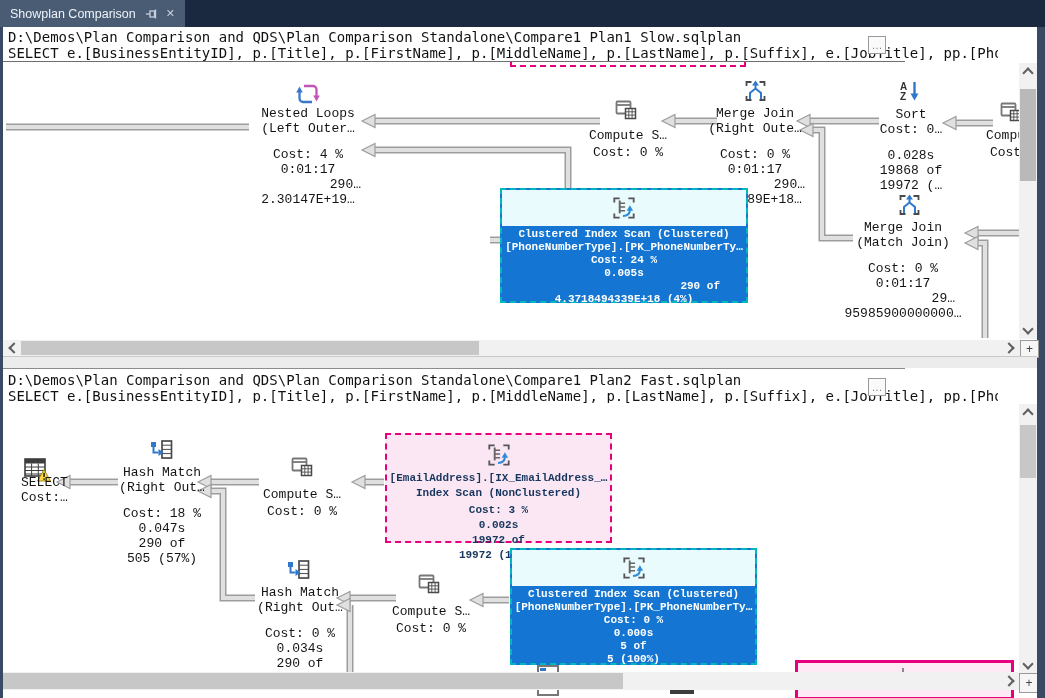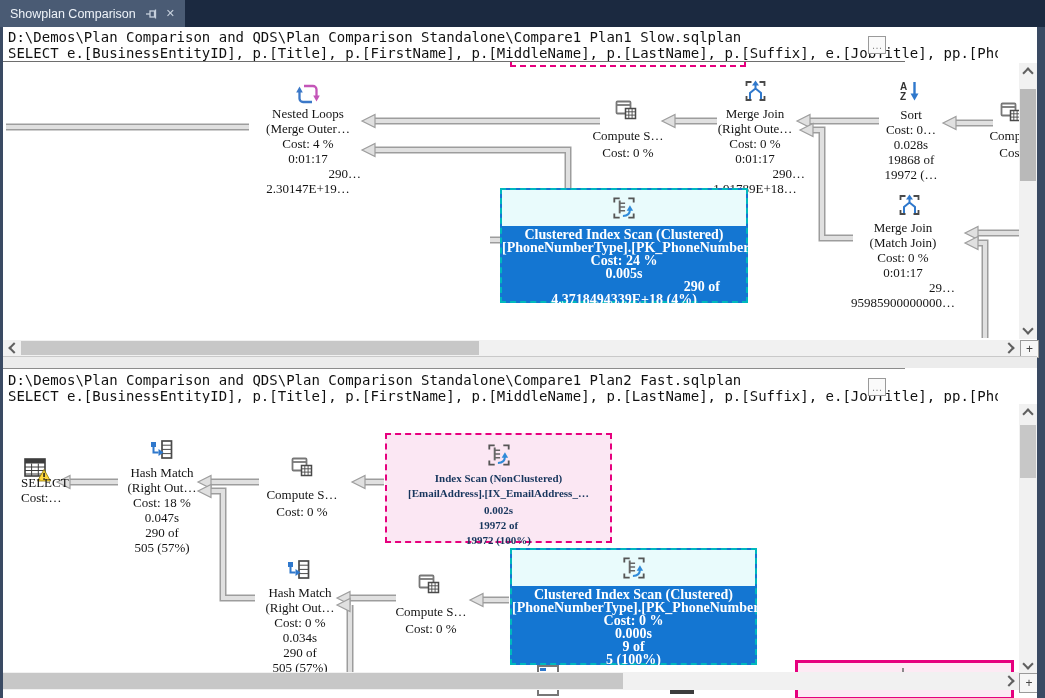--- a/index.html
+++ b/index.html
@@ -22,31 +22,31 @@
          line-height:16px;color:#111;white-space:pre;width:990px;overflow:hidden;}
   .more{position:absolute;right:19px;top:9px;width:18px;height:18px;border:1px solid #9a9a9a;
         background:#fafafa;color:#888;font-size:11px;line-height:14px;text-align:center;padding:0;}
   .canvas{position:absolute;left:0;width:1034px;background:#fff;overflow:hidden;}
   .wires{position:absolute;left:0;top:0;}
   .wo{stroke:#9d9d9d;stroke-width:7;fill:none;}
   .wi{stroke:#e0e0e0;stroke-width:4;fill:none;}
   .ah{fill:#e0e0e0;stroke:#9d9d9d;stroke-width:1.2;}
   
   .ni{position:absolute;}
-  [data-lines]{font-family:Liberation Serif, serif;white-space:pre;}
+  [data-lines]{font-family:Liberation Mono, monospace;white-space:pre;}
   .floatlines{position:absolute;font-size:13px;color:#141414;}
   .ln{line-height:15px;}
   .la-c{text-align:center;}
   .la-r{text-align:right;padding-right:8px;}
   .la-l{text-align:left;}
-  .gap3 .ln:nth-child(3){margin-top:0;}
+  .gap3 .ln:nth-child(3){margin-top:11px;}
   .gap2 .ln:nth-child(2){margin-top:2px;}
   .scanbox{position:absolute;border:2px dashed #00b9bd;background:#1476d2;box-sizing:border-box;}
   .scantop{height:36px;background:#e9fbfc;display:flex;align-items:center;justify-content:center;}
-  .scanbody{padding-top:2px;font-size:14px;font-weight:bold;color:#fff;}
+  .scanbody{padding-top:2px;font-size:11px;font-weight:bold;color:#fff;}
   .scanbody .ln{line-height:13px;}
   .scanbody .la-r{padding-right:26px;}
   .pinkbox{position:absolute;border:2px dashed #e6007e;background:#fbe7f3;box-sizing:border-box;}
   .pinktop{height:33px;display:flex;align-items:center;justify-content:center;padding-top:3px;}
   .pinkbody{font-size:11px;font-weight:bold;color:#17365d;}
   .pinkbody .ln{line-height:15px;}
   .pinkbody .ln:nth-child(3){margin-top:2px;}
   .pinksolid{position:absolute;border:3px solid #e6007e;background:#fdeaf4;box-sizing:border-box;}
   .pinkpartial{position:absolute;border:2px dashed #e6007e;border-top:none;box-sizing:border-box;}
   
@@ -177,21 +177,21 @@
           <path class="wi" d="M982 276 V181 H975"></path>
           <path class="ah" d="M962 181 L975 174.5 L975 187.5 Z"></path>
       </svg>
 
       <div class="pinkpartial" style="left:507px;top:0;width:236px;height:5px"></div>
 
       <div>
         <svg class="ni" style="left:293px;top:20px" width="24" height="24">
             <use href="#i-nl"></use>
           </svg>
-        <div class="floatlines gap3" style="left:244px;top:44px;width:122px" data-lines="plan1.nodes.0.lines"><div class="ln la-c">Nested Loops</div><div class="ln la-c">(Merge Outer…</div><div class="ln la-c">Cost: 4 %</div><div class="ln la-c">0:01:17</div><div class="ln la-r">290…</div><div class="ln la-c">2.30147E+19…</div></div>
+        <div class="floatlines gap3" style="left:244px;top:44px;width:122px" data-lines="plan1.nodes.0.lines"><div class="ln la-c">Nested Loops</div><div class="ln la-c">(Left Outer…</div><div class="ln la-c">Cost: 4 %</div><div class="ln la-c">0:01:17</div><div class="ln la-r">290…</div><div class="ln la-c">2.30147E+19…</div></div>
       </div>
       <div>
         <svg class="ni" style="left:611px;top:36px" width="24" height="24">
             <use href="#i-cs"></use>
           </svg>
         <div class="floatlines gap2" style="left:567px;top:66px;width:116px" data-lines="plan1.nodes.1.lines"><div class="ln la-c">Compute S…</div><div class="ln la-c">Cost: 0 %</div></div>
       </div>
       <div>
         <svg class="ni" style="left:740px;top:17px" width="25" height="24">
             <use href="#i-mj"></use>
@@ -302,41 +302,41 @@
             <use href="#i-cs"></use>
           </svg>
         <div class="floatlines gap2" style="left:241px;top:84px;width:116px" data-lines="plan2.nodes.2.lines"><div class="ln la-c">Compute S…</div><div class="ln la-c">Cost: 0 %</div></div>
       </div>
       <div class="pinkbox" style="left:382px;top:30px;width:227px;height:110px">
         <div class="pinktop">
           <svg width="28" height="26">
               <use href="#i-scan"></use>
             </svg>
         </div>
-        <div class="pinkbody" data-lines="plan2.nodes.3.lines"><div class="ln la-c">Index Scan (NonClustered)</div><div class="ln la-c">[EmailAddress].[IX_EmailAddress_…</div><div class="ln la-c">0.002s</div><div class="ln la-c">19972 of</div><div class="ln la-c">19972 (100%)</div></div>
+        <div class="pinkbody" data-lines="plan2.nodes.3.lines"><div class="ln la-c">[EmailAddress].[IX_EmailAddress_…</div><div class="ln la-c">Index Scan (NonClustered)</div><div class="ln la-c">Cost: 3 %</div><div class="ln la-c">0.002s</div><div class="ln la-c">19972 of</div><div class="ln la-c">19972 (100%)</div></div>
       </div>
       <div>
         <svg class="ni" style="left:283px;top:155px" width="26" height="24">
             <use href="#i-hm"></use>
           </svg>
         <div class="floatlines gap3" style="left:240px;top:182px;width:114px" data-lines="plan2.nodes.4.lines"><div class="ln la-c">Hash Match</div><div class="ln la-c">(Right Out…</div><div class="ln la-c">Cost: 0 %</div><div class="ln la-c">0.034s</div><div class="ln la-c">290 of</div><div class="ln la-c">505 (57%)</div></div>
       </div>
       <div>
         <svg class="ni" style="left:414px;top:169px" width="24" height="24">
             <use href="#i-cs"></use>
           </svg>
         <div class="floatlines gap2" style="left:369px;top:201px;width:118px" data-lines="plan2.nodes.5.lines"><div class="ln la-c">Compute S…</div><div class="ln la-c">Cost: 0 %</div></div>
       </div>
       <div class="scanbox" style="left:507px;top:145px;width:247px;height:117px">
         <div class="scantop">
           <svg width="28" height="26">
               <use href="#i-scan"></use>
             </svg>
         </div>
-        <div class="scanbody" data-lines="plan2.nodes.6.lines"><div class="ln la-c">Clustered Index Scan (Clustered)</div><div class="ln la-c">[PhoneNumberType].[PK_PhoneNumberTy…</div><div class="ln la-c">Cost: 0 %</div><div class="ln la-c">0.000s</div><div class="ln la-c">9 of</div><div class="ln la-c">5 (100%)</div></div>
+        <div class="scanbody" data-lines="plan2.nodes.6.lines"><div class="ln la-c">Clustered Index Scan (Clustered)</div><div class="ln la-c">[PhoneNumberType].[PK_PhoneNumberTy…</div><div class="ln la-c">Cost: 0 %</div><div class="ln la-c">0.000s</div><div class="ln la-c">5 of</div><div class="ln la-c">5 (100%)</div></div>
       </div>
 
       <div class="pinksolid" style="left:792px;top:257px;width:219px;height:40px">
         <div class="frag" style="left:104px;top:5px;width:2px;height:9px;background:#8a8a8a"></div>
         <div class="frag" style="left:98px;top:17px;width:14px;height:3px;background:#2f78cc"></div>
       </div>
 
       <div class="frag" style="left:534px;top:262px;width:22px;height:9px;border:2px solid #777;border-bottom:none;background:#fff">
         <div class="frag" style="left:1px;top:1px;width:6px;height:3px;background:#2f78cc"></div>
       </div>

